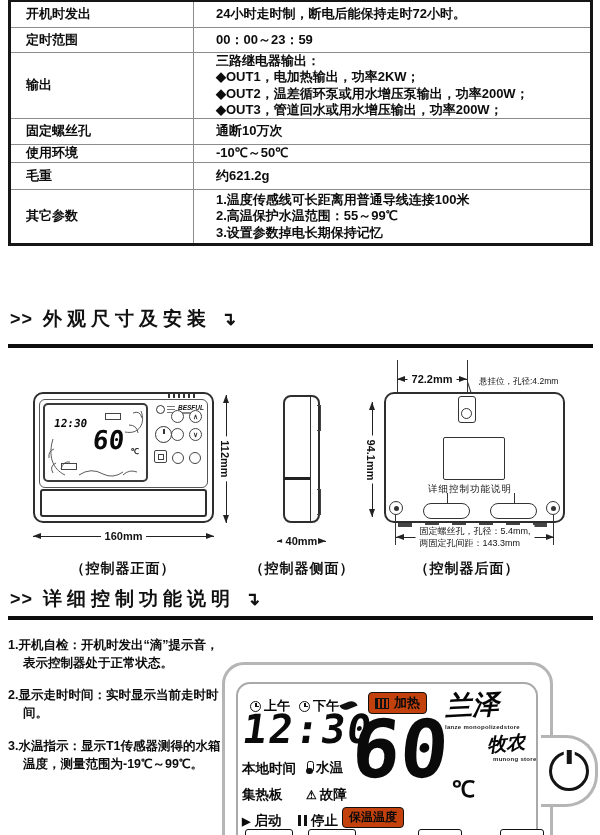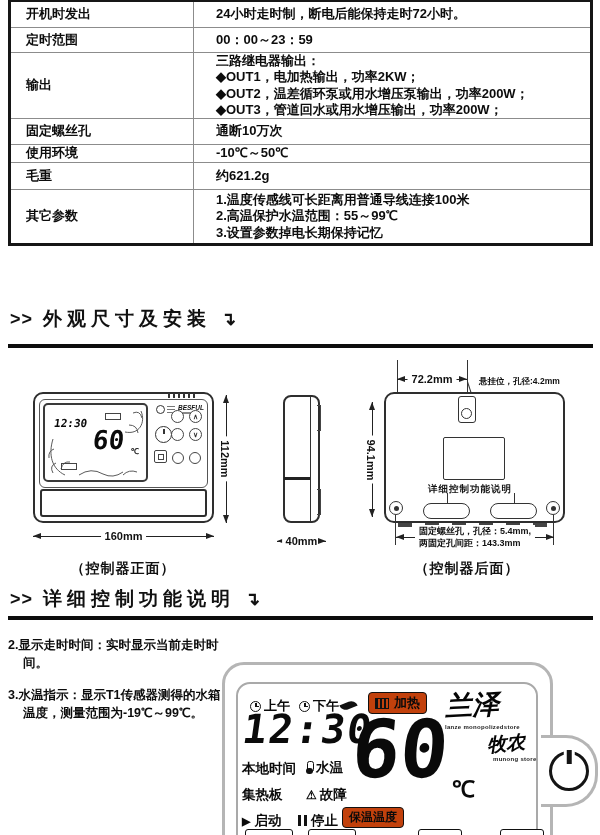--- a/index.html
+++ b/index.html
@@ -29,21 +29,21 @@
   
   .dimh{position:absolute;border-top:1px solid #222;height:0}
   .dimh::before{content:"";position:absolute;left:0;top:-4px;border-top:3.5px solid transparent;border-bottom:3.5px solid transparent;border-right:8px solid #222}
   .dimh::after{content:"";position:absolute;right:0;top:-4px;border-top:3.5px solid transparent;border-bottom:3.5px solid transparent;border-left:8px solid #222}
   .dimh .dlabel{position:absolute;left:50%;top:-8px;transform:translateX(-50%);background:#fff;padding:0 4px;font-size:11px;font-weight:bold;line-height:15px;white-space:nowrap}
   .dimv{position:absolute;border-left:1px solid #222;width:0}
   .dimv::before{content:"";position:absolute;top:0;left:-4px;border-left:3.5px solid transparent;border-right:3.5px solid transparent;border-bottom:8px solid #222}
   .dimv::after{content:"";position:absolute;bottom:0;left:-4px;border-left:3.5px solid transparent;border-right:3.5px solid transparent;border-top:8px solid #222}
   .dimv .dlabel{position:absolute;top:50%;left:-8px;transform:translateY(-50%);writing-mode:vertical-rl;background:#fff;padding:4px 0;font-size:11px;font-weight:bold;white-space:nowrap}
   .extline{position:absolute;background:#333}
-  .smalltxt{font-size:8.5px;font-weight:700;white-space:nowrap}
+  .smalltxt{font-size:8.5px;font-weight:400;white-space:nowrap}
   .caption{font-size:14px;font-weight:bold;text-align:center;letter-spacing:1px}
 
   
   .outline{position:absolute;border:2px solid #2e2e2e;background:#fff}
   .thin{border-width:1.5px;border-color:#555}
 
   
   .fn-item{font-size:12.5px;font-weight:600;line-height:1.45;margin-bottom:14px;
            padding-left:15px;text-indent:-15px;color:#0c0c0c}
 
@@ -175,20 +175,21 @@
   <div class="caption abs" style="left:48px;top:560px;width:150px">（控制器正面）</div>
 
   <div class="outline" style="left:283px;top:395px;width:37px;height:128px;border-radius:8px"></div>
   <div class="extline" style="left:310px;top:397px;width:1px;height:124px"></div>
   <div class="abs" style="left:284px;top:477px;width:26px;height:3px;background:#222"></div>
   <div class="abs" style="left:317px;top:405px;width:4px;height:26px;border:1.3px solid #444;border-left:none"></div>
   <div class="abs" style="left:317px;top:489px;width:4px;height:26px;border:1.3px solid #444;border-left:none"></div>
   <div class="dimh" style="left:277px;top:541px;width:49px">
     <span class="dlabel">40mm</span>
   </div>
+  <div class="caption abs" style="left:242px;top:560px;width:120px">（控制器侧面）</div>
 
   <div class="extline" style="left:397px;top:360px;width:1px;height:34px"></div>
   <div class="extline" style="left:467px;top:360px;width:1px;height:34px"></div>
   <div class="dimh" style="left:397px;top:379px;width:70px">
     <span class="dlabel">72.2mm</span>
   </div>
   <div class="smalltxt abs" style="left:479px;top:376px">悬挂位，孔径:4.2mm</div>
   <div class="extline" style="left:470px;top:381px;width:1px;height:20px;transform:rotate(-18deg)"></div>
 
   <div class="outline" style="left:384px;top:392px;width:181px;height:131px;border-radius:10px"></div>
@@ -222,20 +223,21 @@
   <div class="caption abs" style="left:392px;top:560px;width:150px">（控制器后面）</div>
 
   <div class="sechead abs" style="left:10px;top:586px">
     <span class="mk">&gt;&gt;</span>
     <span class="tt">详细控制功能说明</span>
     <span class="ar">↴</span>
   </div>
   <div class="rule abs" style="left:8px;top:616px;width:585px;height:4px"></div>
 
   <div class="abs" style="left:8px;top:636px;width:213px">
+    <div class="fn-item">1.开机自检：开机时发出“滴”提示音，表示控制器处于正常状态。</div>
     <div class="fn-item">2.显示走时时间：实时显示当前走时时间。</div>
     <div class="fn-item">3.水温指示：显示T1传感器测得的水箱温度，测量范围为-19℃～99℃。</div>
   </div>
 
   <div class="shell" style="left:222px;top:662px;width:331px;height:200px"></div>
   <div class="tab" style="left:541px;top:735px;width:57px;height:72px"></div>
   <div class="abs" style="left:540px;top:739px;width:12px;height:64px;background:#fff"></div>
   <div class="pwr-ring" style="left:549px;top:751px">
     <div class="pwr-bar"></div>
   </div>

